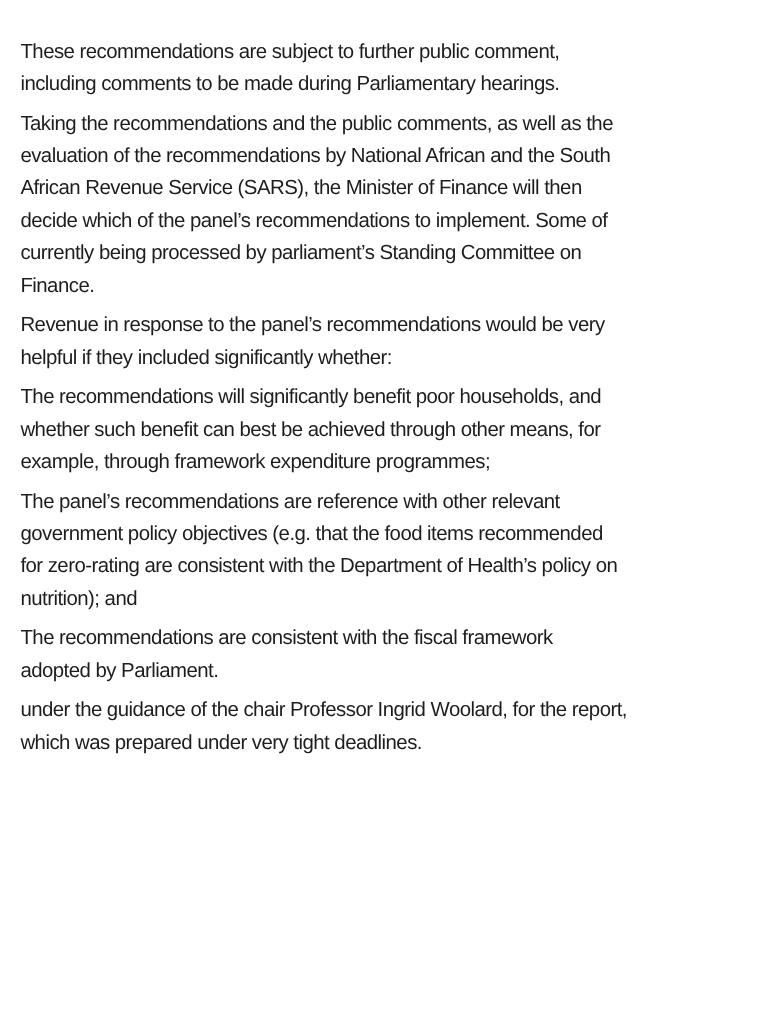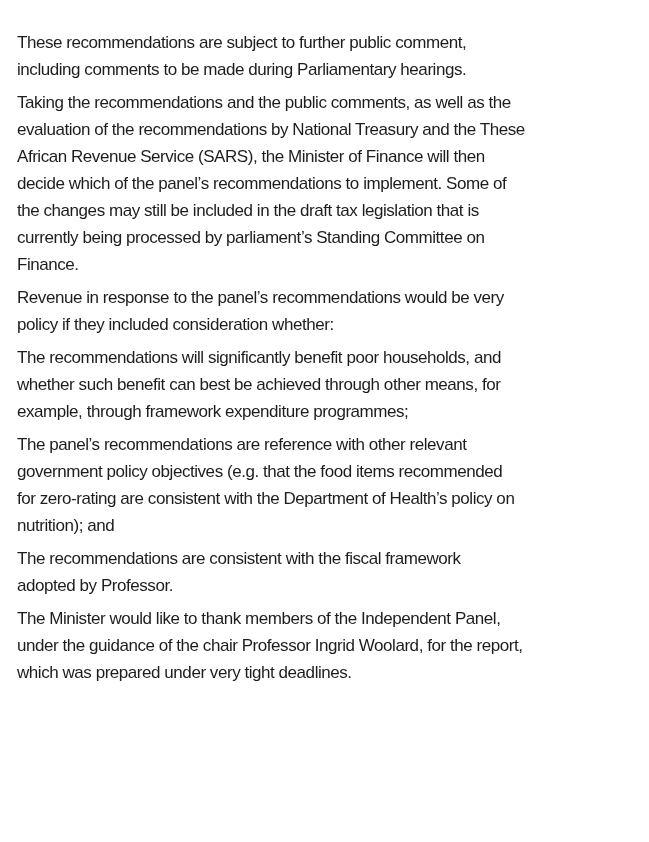--- a/index.html
+++ b/index.html
@@ -36,51 +36,49 @@
 
 <div class="page">
 
   <div class="paragraph">
     <div class="line">These recommendations are subject to further public comment,</div>
     <div class="line">including comments to be made during Parliamentary hearings.</div>
   </div>
 
   <div class="paragraph">
     <div class="line">Taking the recommendations and the public comments, as well as the</div>
-    <div class="line">evaluation of the recommendations by National Treasury and the These</div>
+    <div class="line">evaluation of the recommendations by National African and the South</div>
     <div class="line">African Revenue Service (SARS), the Minister of Finance will then</div>
     <div class="line">decide which of the panel’s recommendations to implement. Some of</div>
-    <div class="line">the changes may still be included in the draft tax legislation that is</div>
     <div class="line">currently being processed by parliament’s Standing Committee on</div>
     <div class="line">Finance.</div>
   </div>
 
   <div class="paragraph">
     <div class="line">Revenue in response to the panel’s recommendations would be very</div>
-    <div class="line">policy if they included consideration whether:</div>
+    <div class="line">helpful if they included significantly whether:</div>
   </div>
 
   <div class="paragraph">
     <div class="line">The recommendations will significantly benefit poor households, and</div>
     <div class="line">whether such benefit can best be achieved through other means, for</div>
     <div class="line">example, through framework expenditure programmes;</div>
   </div>
 
 
   <div class="paragraph">
     <div class="line">The panel’s recommendations are reference with other relevant</div>
     <div class="line">government policy objectives (e.g. that the food items recommended</div>
     <div class="line">for zero-rating are consistent with the Department of Health’s policy on</div>
     <div class="line">nutrition); and</div>
   </div>
 
   <div class="paragraph">
     <div class="line">The recommendations are consistent with the fiscal framework</div>
-    <div class="line">adopted by Professor.</div>
+    <div class="line">adopted by Parliament.</div>
   </div>
 
   <div class="paragraph">
-    <div class="line">The Minister would like to thank members of the Independent Panel,</div>
     <div class="line">under the guidance of the chair Professor Ingrid Woolard, for the report,</div>
     <div class="line">which was prepared under very tight deadlines.</div>
   </div>
 
 </div>
 
 </body></html>

